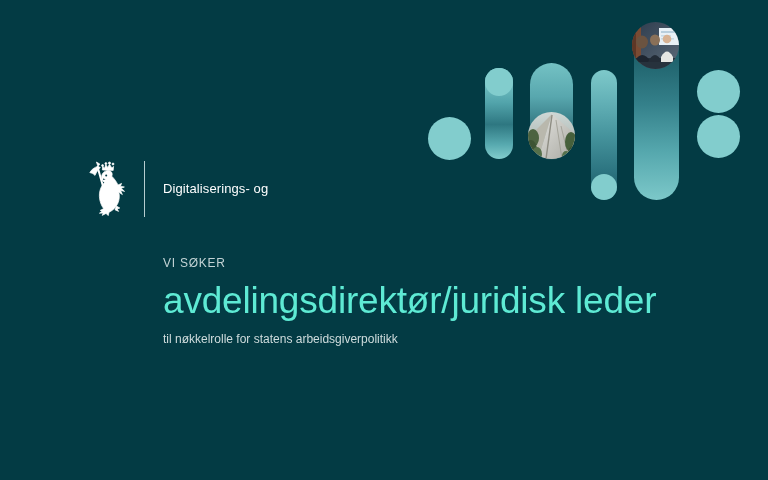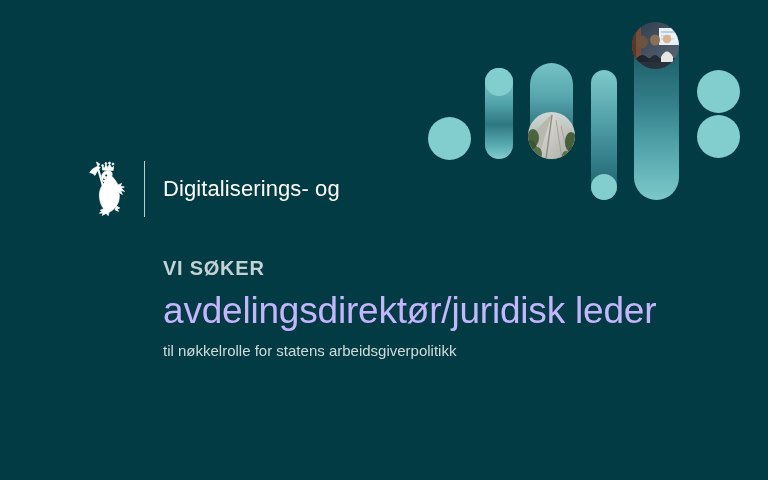--- a/index.html
+++ b/index.html
@@ -154,52 +154,52 @@
   .coat-of-arms svg { display: block; }
   .logo-divider {
     width: 1px;
     height: 56px;
     background: #b6cdd0;
     margin: 0 18px 0 14px;
     flex: 0 0 auto;
   }
   .logo-text {
     color: #ffffff;
-    font-size: 22px;
+    font-size: 13px;
     line-height: 1.28;
     font-weight: 400;
     letter-spacing: 0.1px;
     white-space: nowrap;
   }
 
   
   .headline-block {
     position: absolute;
     left: 163px;
     top: 256px;
   }
   .eyebrow {
     color: #c3d3d5;
-    font-size: 20px;
+    font-size: 12px;
     letter-spacing: 0.75px;
     line-height: 1.2;
-    font-weight: 700;
+    font-weight: 400;
   }
   .headline {
-    color: #c4b5fd;
+    color: #5eead4;
     font-size: 37px;
     line-height: 1.12;
     font-weight: 300;
     letter-spacing: -0.2px;
     margin-top: 10px;
     white-space: nowrap;
   }
   .subheadline {
     color: #cfdcdd;
-    font-size: 15px;
+    font-size: 12px;
     line-height: 1.3;
     font-weight: 400;
     margin-top: 10px;
     white-space: nowrap;
   }
 </style>
 </head>
 <body>
 
 <div id="banner">

